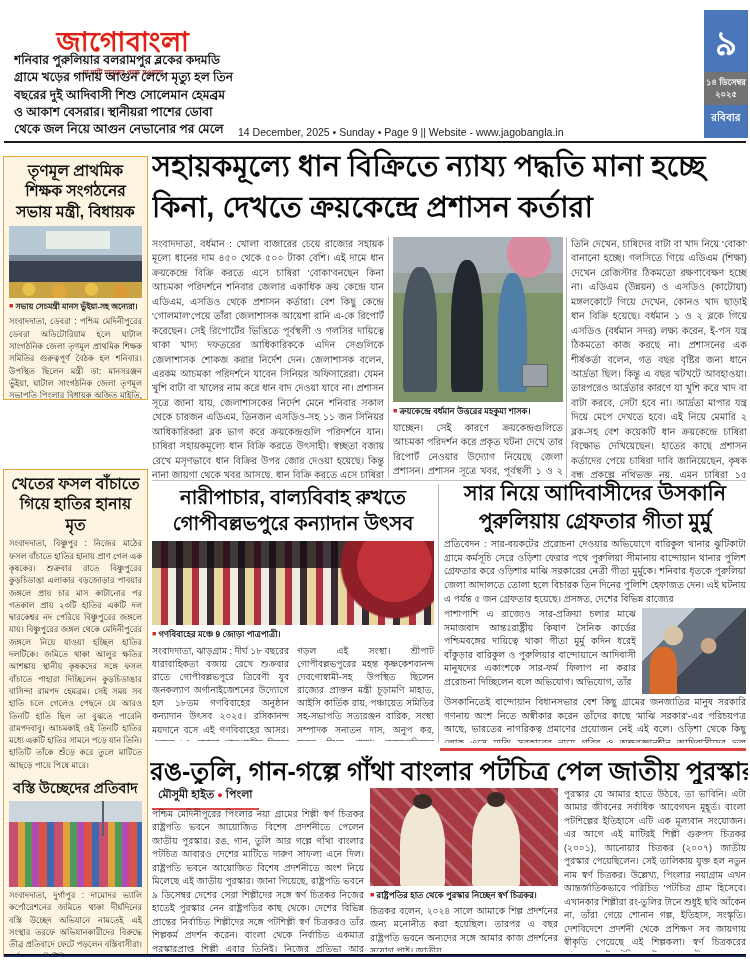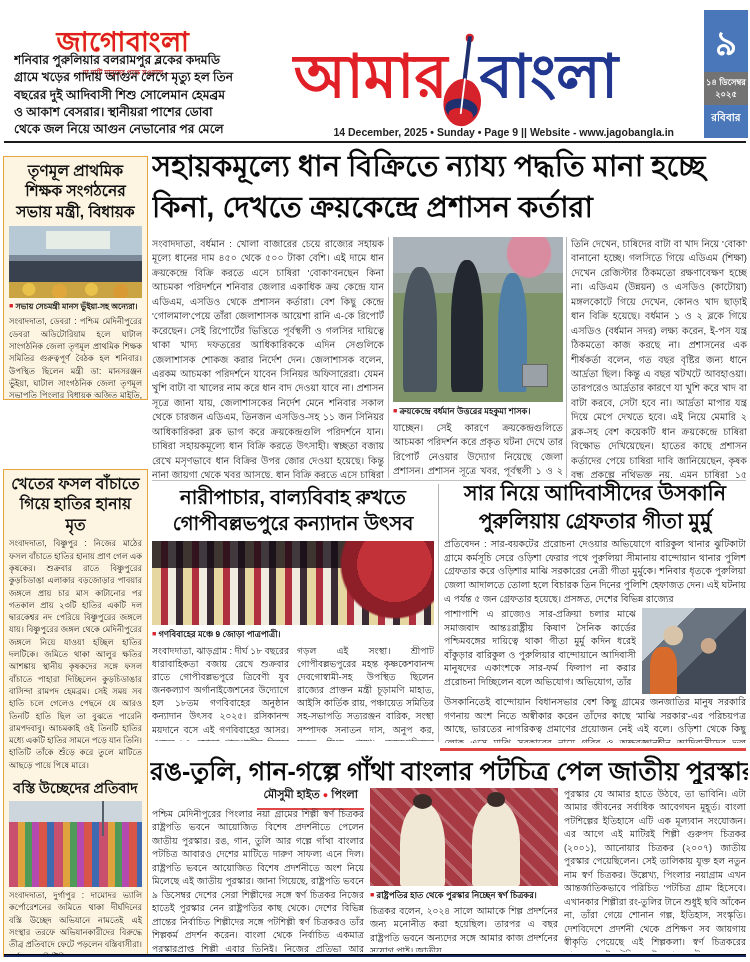--- a/index.html
+++ b/index.html
@@ -12,22 +12,22 @@
   
   .logo { position:absolute; left:16px; top:10px; width:214px; text-align:center; }
   .logo-t { font-size:27px; font-weight:800; color:#e01c24; letter-spacing:.5px; text-shadow:0 0 1px #f5c23c;margin-top:11px; }
   .logo-s { font-size:7px; color:#b02020; font-weight:bold; margin-top:1px; }
   .brief { position:absolute; left:14px; top:52px; width:220px; height:88px; overflow:hidden;
            font-size:12.2px; font-weight:700; line-height:1.42; color:#101010; }
   .title-wrap { position:absolute; left:238px; top:24px; width:436px; height:98px; text-align:center; white-space:nowrap; }
   .t-red  { font-size:60px; font-weight:800; color:#e01f26; vertical-align:middle; }
   .t-blue { font-size:60px; font-weight:800; color:#21368f; vertical-align:middle; }
   .ektara { width:44px; height:112px; vertical-align:middle; margin:0 -8px 0 -4px; transform:rotate(7deg); }
-  .dateline { position:absolute; left:238px; top:126px; width:436px; text-align:right;
-              font-size:10.5px; font-weight:700; color:#222; }
+  .dateline { position:absolute; left:238px; top:126px; width:436px; text-align:left;
+              font-size:10.5px; font-weight:400; color:#222; }
   .datebox { position:absolute; left:704px; top:10px; width:44px; height:128px; background:#4a77b9;
              color:#fff; text-align:center; overflow:hidden; }
   .db-num  { height:62px; line-height:66px; font-size:34px; font-weight:800; }
   .db-date { background:#737373; font-size:8.3px; font-weight:700; padding:4px 1px; line-height:1.5; }
   .db-day  { font-size:10.5px; font-weight:700; padding:5px 0; }
   .rule-dark { position:absolute; left:4px; top:141px; width:742px; height:2px; background:#1a1a1a; }
   
   .sbox { position:absolute; left:3px; width:145px; background:#fdf5e1; border:1.5px solid #e8a43e;
           padding:4px 5px; overflow:hidden; }
   .sbox1 { top:156px; height:244px; }
@@ -103,21 +103,21 @@
   .arr { position:absolute; left:444px; top:479px; width:302px; height:264px; overflow:hidden; }
   .arr-h { font-size:20.5px; font-weight:800; text-align:center; line-height:1.35; color:#0d0d0d; }
   .arr-intro { font-size:9.3px; line-height:1.46; text-align:justify; margin-top:4px; }
   .arr-mid { display:flex; gap:6px; margin-top:2px; }
   .arr-mid-text { flex:1; font-size:9.3px; line-height:1.46; text-align:justify; overflow:hidden; }
   .arr-after { font-size:9.3px; line-height:1.46; text-align:justify; margin-top:2px; }
   .red-rule { position:absolute; left:440px; top:748px; width:306px; height:3px; background:#e04848; }
   
   .awd-h { position:absolute; left:150px; top:752px; width:598px; height:32px; overflow:hidden;
            font-size:25px; font-weight:800; text-align:center; white-space:nowrap; color:#0b0b0b; }
-  .awd-by { position:absolute; left:152px; top:784px; width:212px; text-align:right; }
+  .awd-by { position:absolute; left:152px; top:784px; width:212px; text-align:left; }
   .awd-by-inner { display:inline-block; border-bottom:2px solid #e04848; padding:0 6px 3px;
                   font-size:11px; font-weight:800; color:#111; }
   .by-dot { color:#e01f26; font-size:9px; }
   .awd-col1 { position:absolute; left:152px; top:808px; width:212px; height:144px; overflow:hidden;
               font-size:9.1px; line-height:1.48; text-align:justify; }
   .awd-mid  { position:absolute; left:370px; top:788px; width:188px; height:164px; overflow:hidden; }
   .awd-under { font-size:9.2px; line-height:1.46; text-align:justify; }
   .awd-col3 { position:absolute; left:564px; top:788px; width:182px; height:164px; overflow:hidden;
               font-size:9.1px; line-height:1.48; text-align:justify; }
   .bottom-rule { position:absolute; left:4px; top:954px; width:742px; height:3px; background:#16265e; border-top:1px solid #000; }
@@ -126,30 +126,20 @@
 <body>
 
 <div class="page">
 
   <div class="logo">
     <div class="logo-t">জাগোবাংলা</div>
     <div class="logo-s">— মা মাটি মানুষের পক্ষে সওয়াল —</div>
   </div>
   <div class="brief">শনিবার পুরুলিয়ার বলরামপুর ব্লকের কদমডি গ্রামে খড়ের গাদায় আগুন লেগে মৃত্যু হল তিন বছরের দুই আদিবাসী শিশু সোলেমান হেমব্রম ও আকাশ বেসরার। স্থানীয়রা পাশের ডোবা থেকে জল নিয়ে আগুন নেভানোর পর মেলে পোড়া দেহ</div>
 
-  <div class="title-wrap">
-    <span class="t-red">আমার</span><svg class="ektara" viewBox="0 0 54 120" aria-hidden="true">
-      <circle cx="26.5" cy="8" r="5" fill="#d6222a"></circle>
-      <rect x="24" y="6" width="5" height="62" fill="#20306e"></rect>
-      <ellipse cx="27" cy="88" rx="23" ry="29" fill="#d6222a"></ellipse>
-      <ellipse cx="27" cy="96" rx="20" ry="13" fill="#20306e"></ellipse>
-      <ellipse cx="27" cy="103" rx="15" ry="8" fill="#d6222a"></ellipse>
-      <rect x="25.7" y="58" width="2.2" height="44" fill="#ffffff"></rect>
-    </svg><span class="t-blue">বাংলা</span>
-  </div>
   <div class="dateline">14 December, 2025 • Sunday • Page 9 || Website - www.jagobangla.in</div>
 
   <div class="datebox">
     <div class="db-num">৯</div>
     <div class="db-date">১৪ ডিসেম্বর ২০২৫</div>
     <div class="db-day">রবিবার</div>
   </div>
   <div class="rule-dark"></div>
 
   <div class="sbox sbox1">

